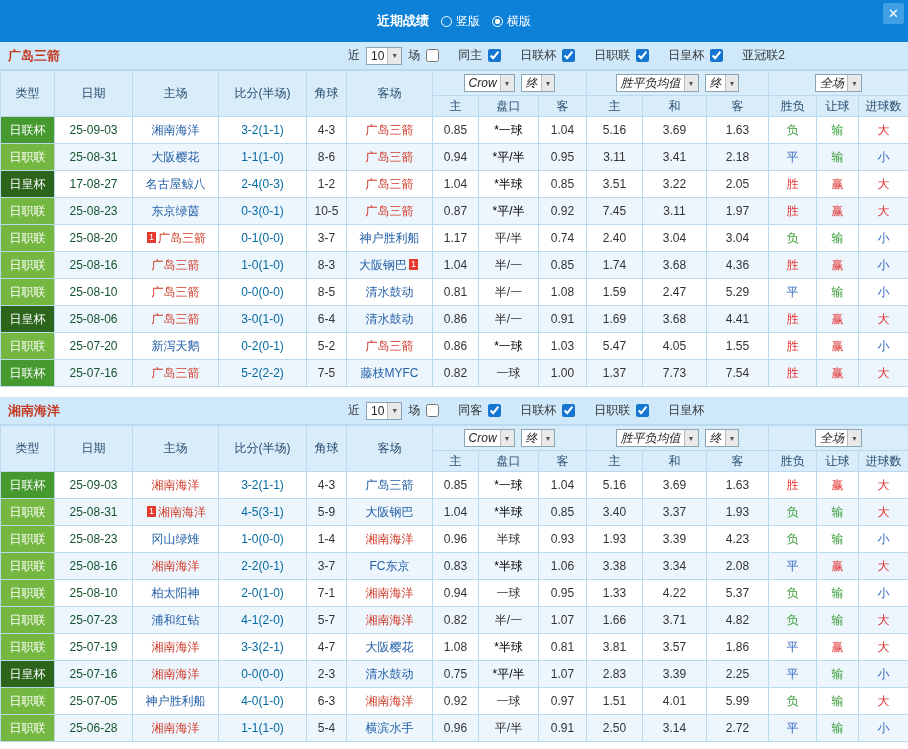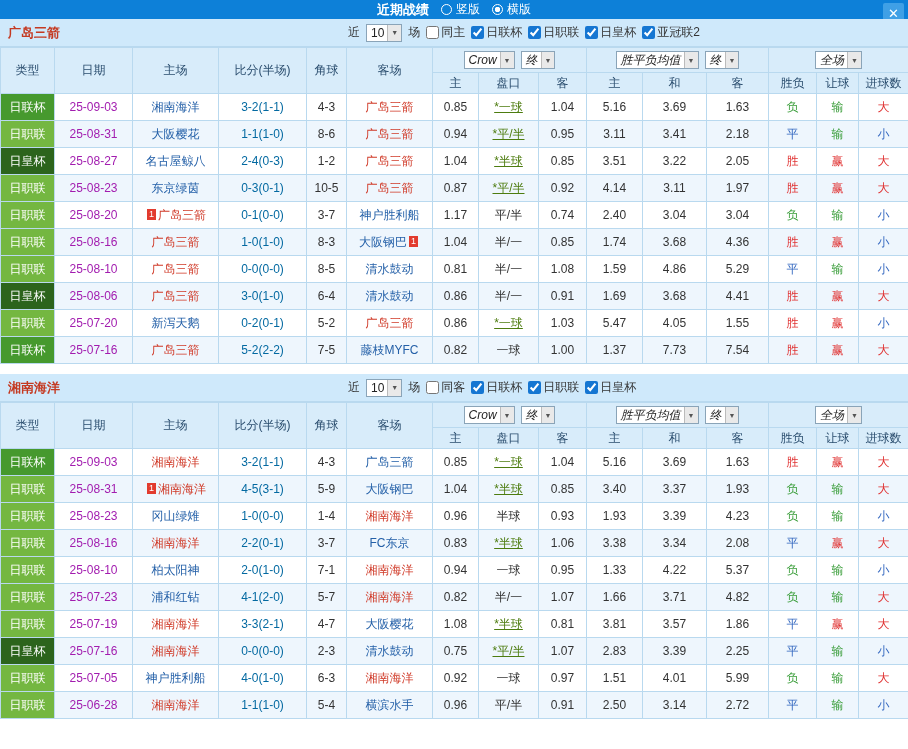--- a/index.html
+++ b/index.html
@@ -1,61 +1,61 @@
 <!DOCTYPE html>
 <html><head>
 <meta charset="utf-8">
 <style>
   * { box-sizing: border-box; margin: 0; padding: 0; }
   html,body { width: 908px; height: 749px; overflow: hidden; background: #fff;
     font-family: "Liberation Sans", "DejaVu Sans", sans-serif; font-size: 12px; }
 
   
-  .topbar { height: 19px; background: #0d80d8; position: relative; display: flex; align-items: center; }
+  .topbar { height: 42px; background: #0d80d8; position: relative; display: flex; align-items: center; }
   .topbar-center { margin: 0 auto; display: flex; align-items: center; gap: 12px; }
   .title { color: #fff; font-weight: bold; font-size: 13px; }
   .radio { display: inline-flex; align-items: center; gap: 4px; color: #fff; cursor: pointer; text-align: right; }
   .rc { width: 11px; height: 11px; border: 1px solid #fff; border-radius: 50%; }
   .rc.on { background: radial-gradient(circle, #fff 0 2.5px, rgba(0,0,0,0) 3px); }
   .close-btn { position: absolute; right: 4px; top: 3px; width: 21px; height: 21px;
     background: #3fa0e6; color: #fff; display: flex; align-items: center; justify-content: center;
     font-size: 13px; font-weight: bold; cursor: pointer; border-radius: 2px; }
 
   
   .section { margin-bottom: 10px; }
   .filterbar { height: 28px; background: #cfe9fb; position: relative; display: flex;
     align-items: center; border-bottom: 1px solid #b9d9ef; }
   .team-name { color: #c43a22; font-weight: bold; font-size: 13px; margin-left: 8px; }
   .filters { position: absolute; left: 348px; display: flex; align-items: center; gap: 6px; color: #333; }
-  .cb { display: inline-flex; align-items: center; gap: 2px; cursor: pointer; }
+  .cb { display: inline-flex; align-items: center; gap: 19px; cursor: pointer; }
   .cb input { width: 13px; height: 13px; accent-color: #1576d2; margin: 0; }
 
   .sel { display: inline-flex; align-items: center; background: #fff; border: 1px solid #8aa4b8;
     height: 18px; padding: 0 0 0 4px; gap: 3px; cursor: pointer; color: #222; }
   .sel .arr { font-size: 7px; color: #555; background: #e9e9e9; border-left: 1px solid #bbb;
     height: 16px; display: flex; align-items: center; padding: 0 3px; }
 
   
   table.grid { width: 908px; border-collapse: collapse; table-layout: fixed; }
   .grid th, .grid td { border: 1px solid #b9d9ef; text-align: center; overflow: hidden; white-space: nowrap; }
   .grid thead th { background: #d8ecfa; color: #2a4d6e; font-weight: normal; }
   .h1 th { height: 25px; }
   .h2 th { height: 21px; }
   .grp .sel { margin: 0 3px; display: inline-flex; vertical-align: middle; font-style: italic; }
   tbody td { height: 27px; color: #333; background: #fff; }
   tr.alt td { background: #eef6fd; }
   td.type { color: #fff; }
   td.type.t-lc { background: #46992e; }
   td.type.t-j1 { background: #74b741; }
   td.type.t-ec { background: #2c641c; }
-  td.date { color: #a21caf; }
+  td.date { color: #14532d; }
   td.team .tn { color: #2460a8; }
   td.team .tn.focus { color: #d03a28; }
   td.score { color: #0369a1; }
-  td.line.red { color: #4d7c0f; text-decoration: underline; }
+  td.line.red { color: #000000; }
   td.res.r-win { color: #e03333; }
   td.res.r-draw { color: #3468c0; }
   td.res.r-lose { color: #3b9e3b; }
   td.res.r-big { color: #e03333; }
   td.res.r-small { color: #3468c0; }
   .badge { display: inline-block; background: #e23b2e; color: #fff; font-size: 9px; line-height: 11px;
     min-width: 9px; padding: 0 1px; margin: 0 2px; vertical-align: 2px; }
   .summary { height: 23px; line-height: 23px; text-align: center; color: #333; }
   .summary .stat { margin-left: 10px; }
   .summary .sv { color: #2458c7; }
@@ -200,21 +200,21 @@
       <td class="odds">0.95</td>
       <td class="odds">3.11</td>
       <td class="odds">3.41</td>
       <td class="odds">2.18</td>
       <td class="res r-draw">平</td>
       <td class="res r-lose">输</td>
       <td class="res r-small">小</td>
     </tr>
           <tr class="">
       <td class="type t-ec">日皇杯</td>
-      <td class="date">25-08-27</td>
+      <td class="date">17-08-27</td>
       <td class="team"><span class="tn ">名古屋鲸八</span></td>
       <td class="score">2-4(0-3)</td>
       <td class="corner">1-2</td>
       <td class="team"><span class="tn focus">广岛三箭</span></td>
       <td class="odds">1.04</td>
       <td class="line red">*半球</td>
       <td class="odds">0.85</td>
       <td class="odds">3.51</td>
       <td class="odds">3.22</td>
       <td class="odds">2.05</td>
@@ -225,21 +225,21 @@
           <tr class="alt">
       <td class="type t-j1">日职联</td>
       <td class="date">25-08-23</td>
       <td class="team"><span class="tn ">东京绿茵</span></td>
       <td class="score">0-3(0-1)</td>
       <td class="corner">10-5</td>
       <td class="team"><span class="tn focus">广岛三箭</span></td>
       <td class="odds">0.87</td>
       <td class="line red">*平/半</td>
       <td class="odds">0.92</td>
-      <td class="odds">4.14</td>
+      <td class="odds">7.45</td>
       <td class="odds">3.11</td>
       <td class="odds">1.97</td>
       <td class="res r-win">胜</td>
       <td class="res r-win">赢</td>
       <td class="res r-big">大</td>
     </tr>
           <tr class="">
       <td class="type t-j1">日职联</td>
       <td class="date">25-08-20</td>
       <td class="team"><span class="badge">1</span><span class="tn focus">广岛三箭</span></td>
@@ -277,21 +277,21 @@
       <td class="type t-j1">日职联</td>
       <td class="date">25-08-10</td>
       <td class="team"><span class="tn focus">广岛三箭</span></td>
       <td class="score">0-0(0-0)</td>
       <td class="corner">8-5</td>
       <td class="team"><span class="tn ">清水鼓动</span></td>
       <td class="odds">0.81</td>
       <td class="line ">半/一</td>
       <td class="odds">1.08</td>
       <td class="odds">1.59</td>
-      <td class="odds">4.86</td>
+      <td class="odds">2.47</td>
       <td class="odds">5.29</td>
       <td class="res r-draw">平</td>
       <td class="res r-lose">输</td>
       <td class="res r-small">小</td>
     </tr>
           <tr class="alt">
       <td class="type t-ec">日皇杯</td>
       <td class="date">25-08-06</td>
       <td class="team"><span class="tn focus">广岛三箭</span></td>
       <td class="score">3-0(1-0)</td>

